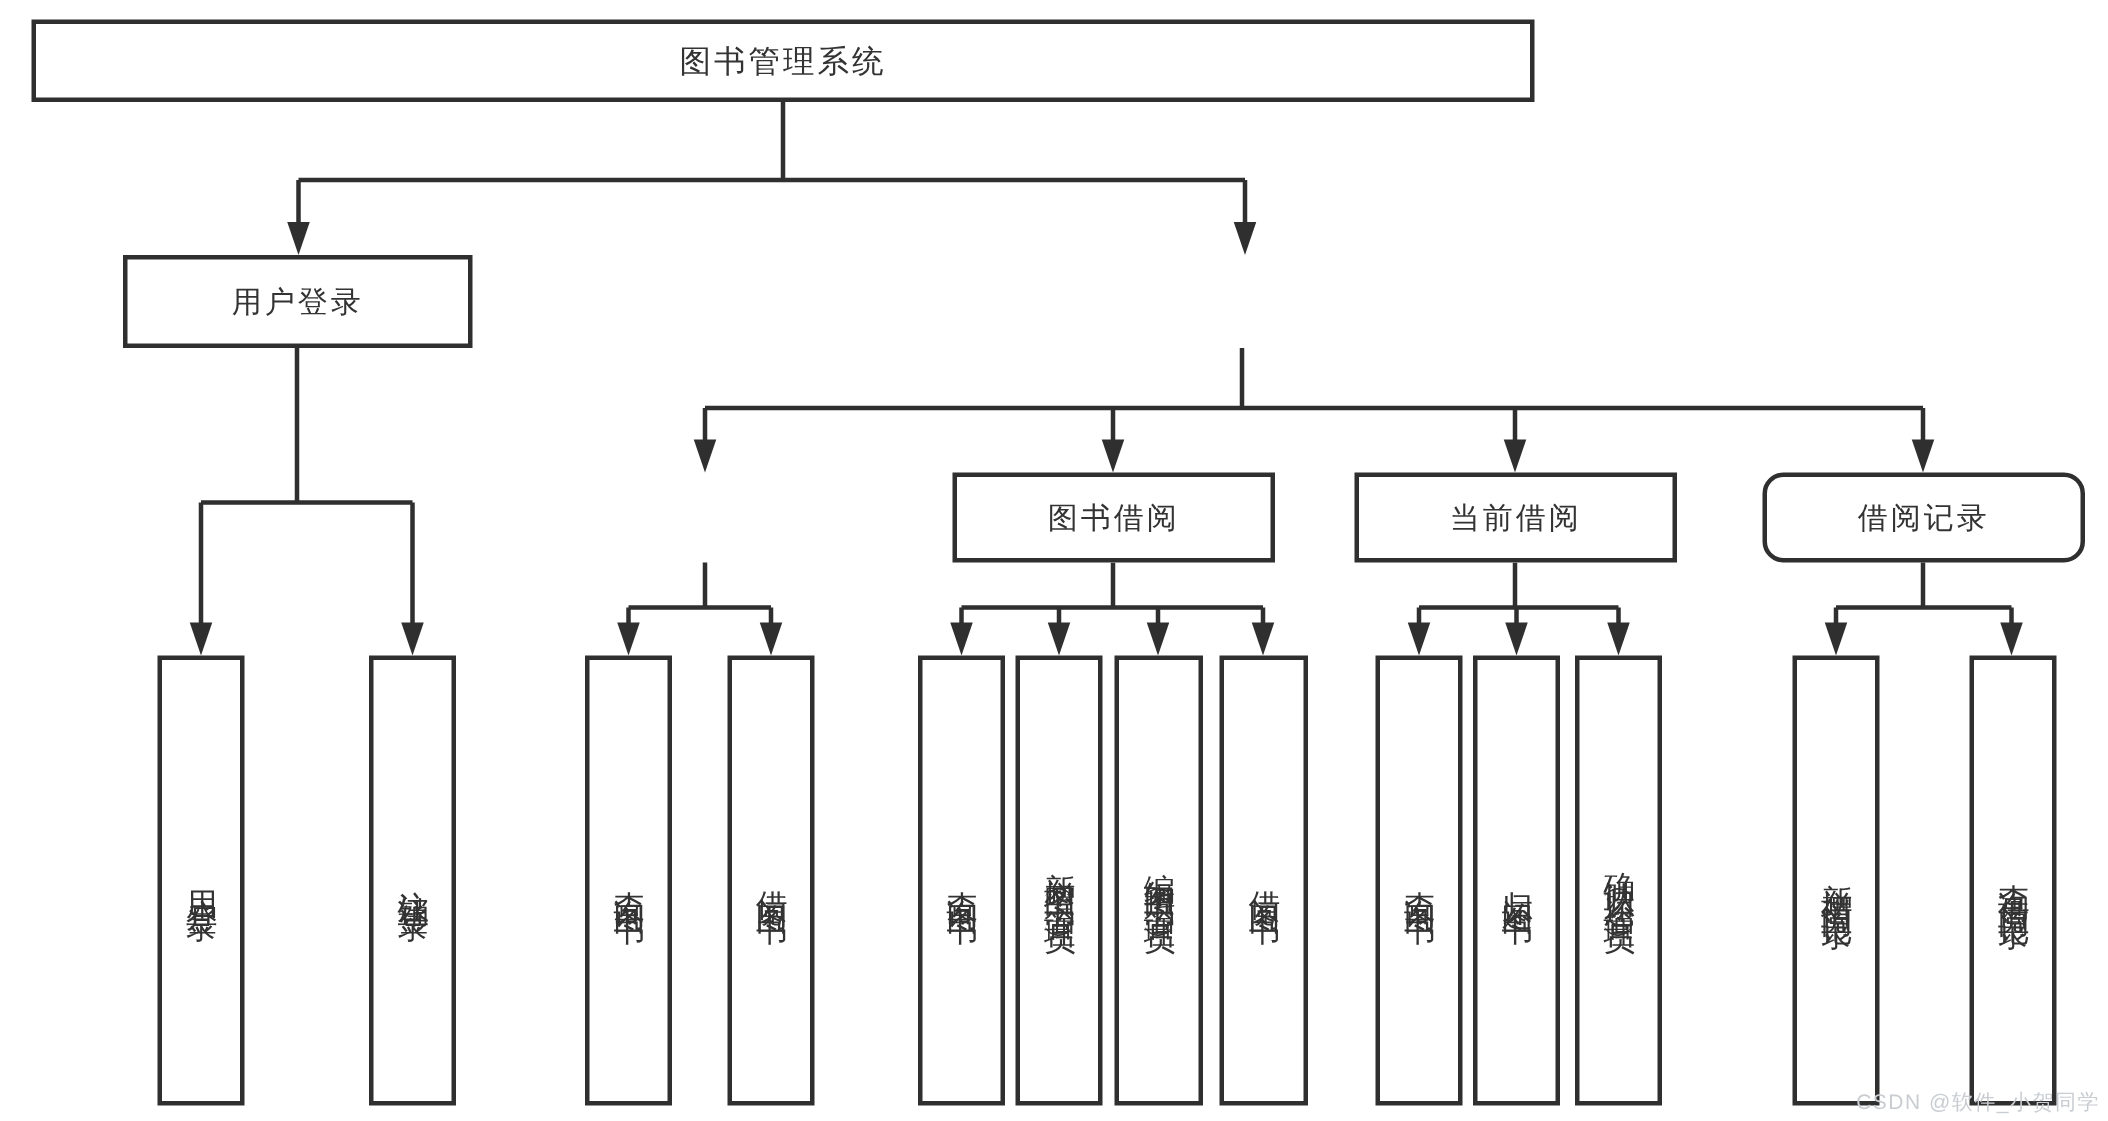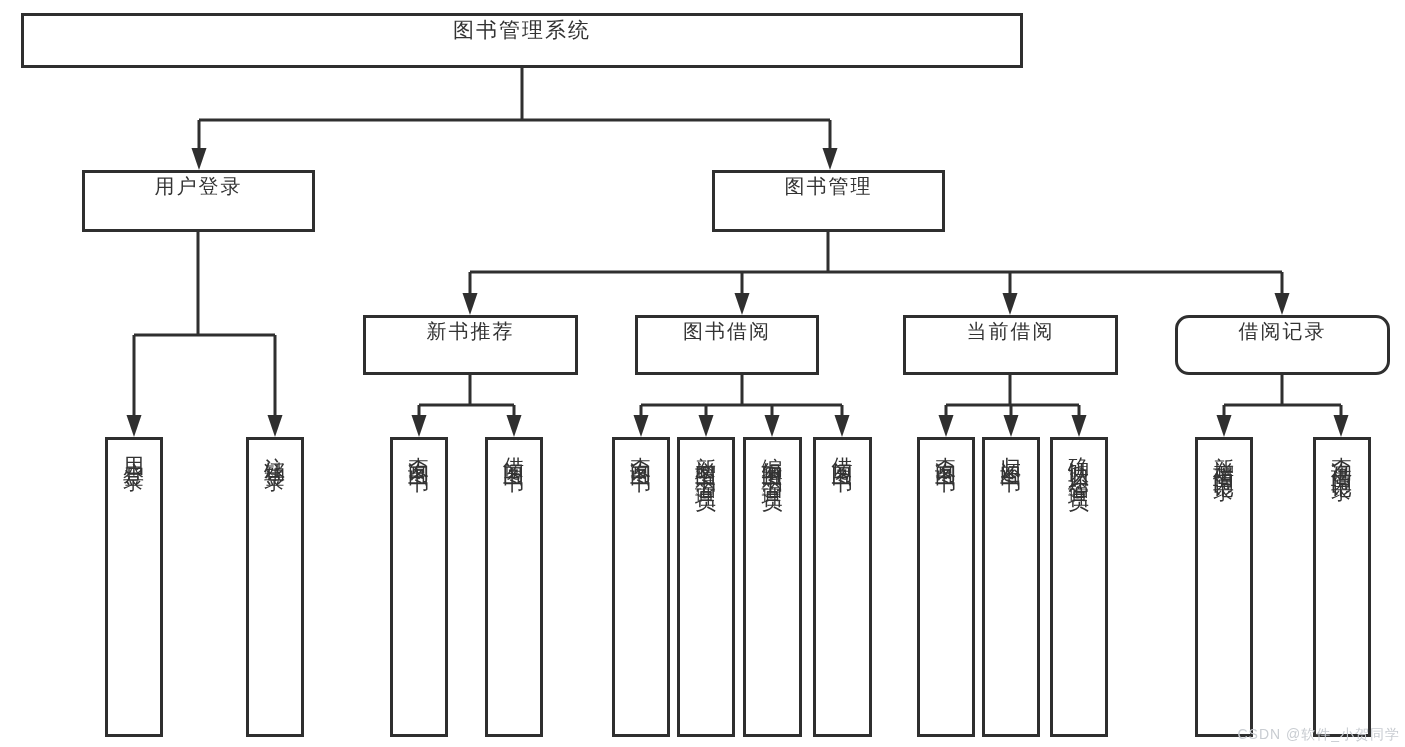--- a/index.html
+++ b/index.html
@@ -29,20 +29,21 @@
   svg.connectors polygon {
     fill: var(--line, #2f2f2f);
     stroke: none;
   }
   .box {
     position: absolute;
     box-sizing: border-box;
     border: 3px solid var(--line, #2f2f2f);
     background: #ffffff;
     display: flex;
+    align-items: center;
     justify-content: center;
     color: var(--text, #333333);
   }
   .box-h .label {
     font-size: 20px;
     letter-spacing: 2px;
     white-space: nowrap;
   }
   .box.root .label {
     font-size: 21px;
@@ -120,28 +121,22 @@
     </g>
   </svg>
 
   <div class="box box-h root" style="left:21px; top:13px; width:1002px; height:55px;">
     <span class="label">图书管理系统</span>
   </div>
 
   <div class="box box-h" style="left:82px; top:170px; width:233px; height:62px;">
     <span class="label">用户登录</span>
   </div>
-  <div class="box box-h" style="left:712px; top:170px; width:233px; height:62px;">
-    <span class="label">图书管理</span>
-  </div>
 
-  <div class="box box-h" style="left:363px; top:315px; width:215px; height:60px;">
-    <span class="label">新书推荐</span>
-  </div>
-  <div class="box box-h" style="left:635px; top:315px; width:184px; height:60px;">
+  <div class="box box-h" style="left:635px; top:315px; width:215px; height:60px;">
     <span class="label">图书借阅</span>
   </div>
   <div class="box box-h" style="left:903px; top:315px; width:215px; height:60px;">
     <span class="label">当前借阅</span>
   </div>
   <div class="box box-h" style="left:1175px; top:315px; width:215px; height:60px;border-radius:14px;">
     <span class="label">借阅记录</span>
   </div>
 
   <div class="box box-v" style="left:105px; top:437px; width:58px; height:300px;">

